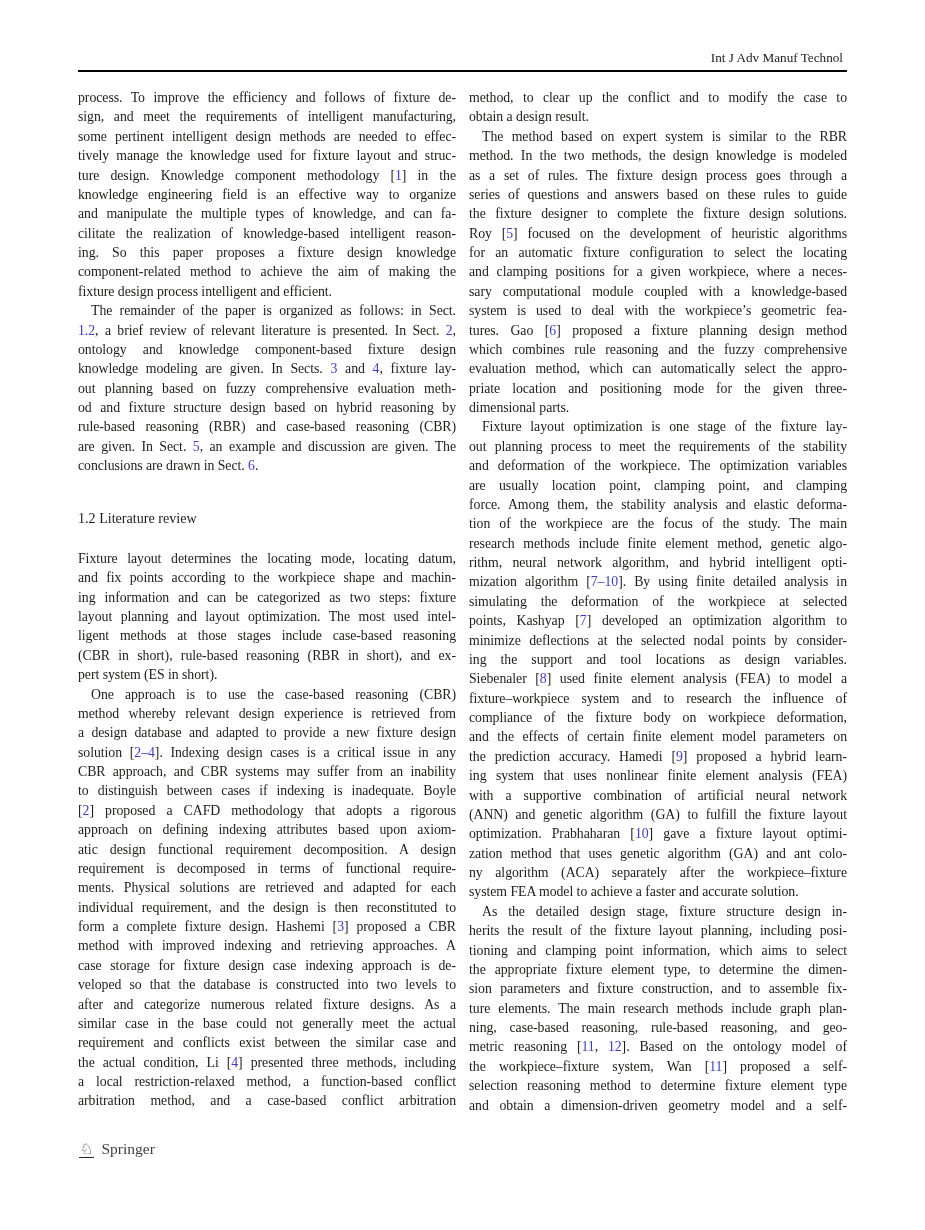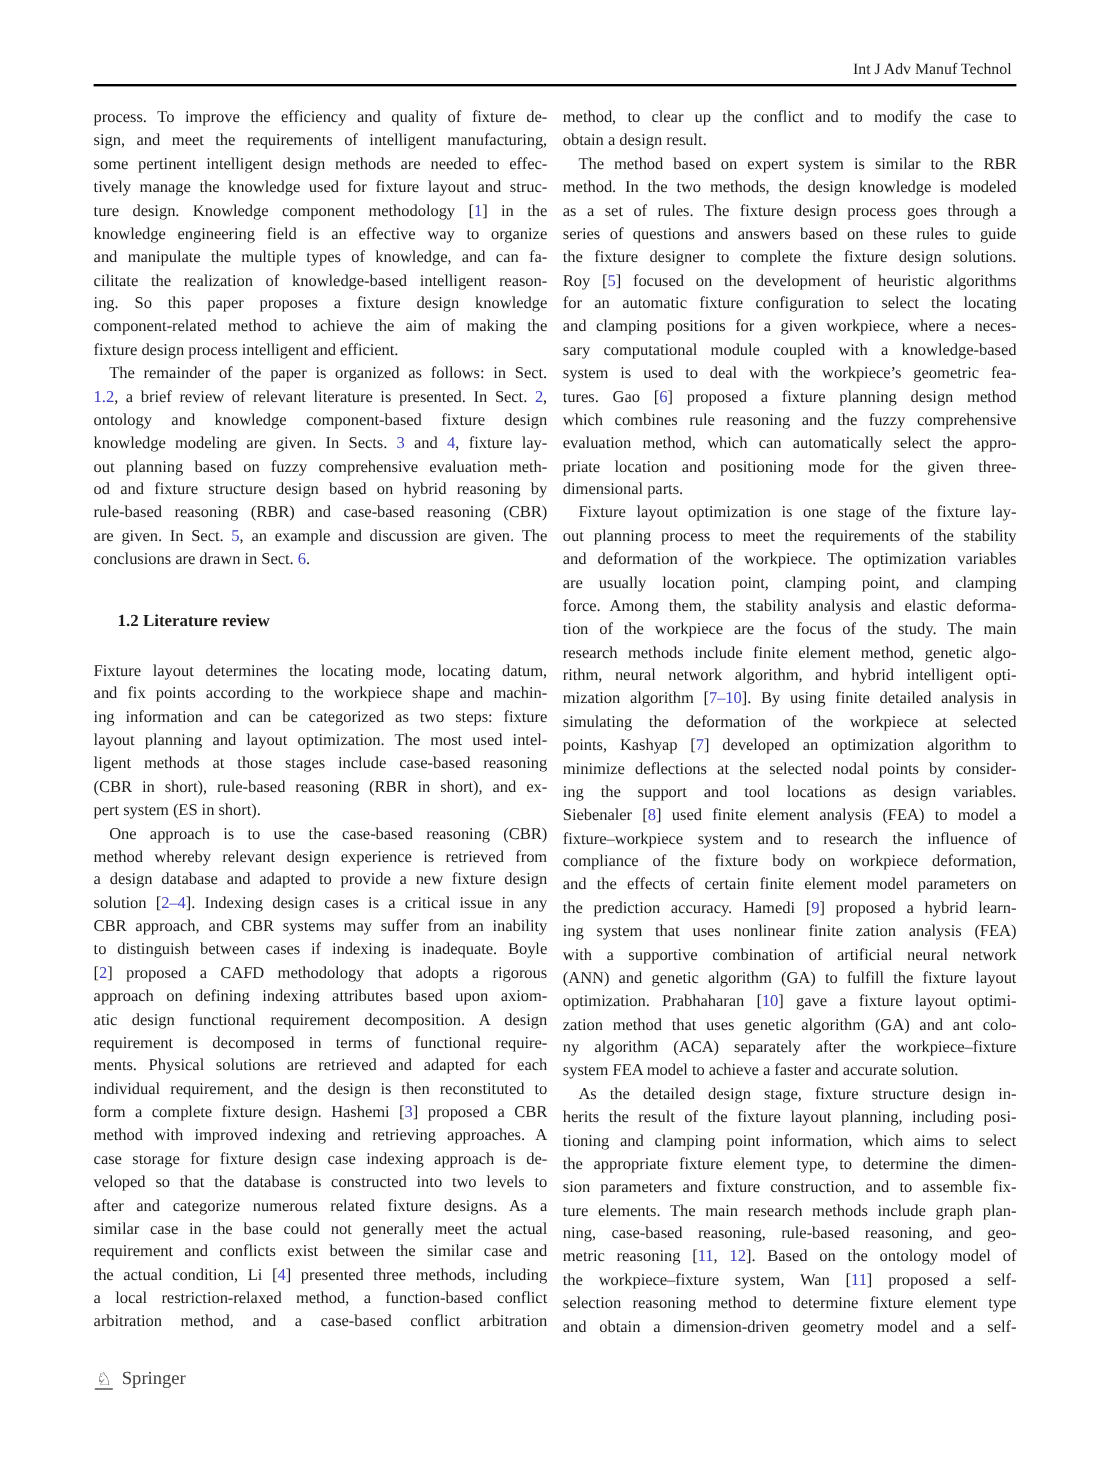--- a/index.html
+++ b/index.html
@@ -23,22 +23,22 @@
   .col { width:378px; flex:0 0 378px; }
   .para { margin:0; }
   .line {
     font-size:13.8px; line-height:19.37px;
     text-align:justify; text-align-last:justify;
     letter-spacing:-0.05px;
   }
   .line.last { text-align-last:left; }
   .line.indent { text-indent:13px; }
   .heading {
-    font-weight:bold; font-size:14.1px; line-height:19.4px;
-    margin-top:33px; margin-bottom:21px;margin-left:20px;
+    font-weight:normal; font-size:14.1px; line-height:19.4px;
+    margin-top:33px; margin-bottom:21px;
   }
   .ref-link { color:var(--link-color,#3d3dc0); cursor:pointer; }
   .footer {
     position:absolute; left:79px; top:1140px;
     display:flex; align-items:flex-end; gap:7px;
   }
   .logo-knight {
     font-family:"DejaVu Sans",sans-serif; font-size:15px; line-height:15px;
     border-bottom:1.6px solid #2a2a2a; padding:0 1px 0.5px 1px; color:#2a2a2a;
   }
@@ -46,21 +46,21 @@
 </style>
 </head>
 <body>
 
 <div class="running-head">Int J Adv Manuf Technol</div>
 <div class="head-rule"></div>
 
 <div class="columns">
   <div class="col">
       <div class="para">
-        <div class="line"><span>process. To improve the efficiency and quality of fixture de-</span></div>
+        <div class="line"><span>process. To improve the efficiency and follows of fixture de-</span></div>
         <div class="line"><span>sign, and meet the requirements of intelligent manufacturing,</span></div>
         <div class="line"><span>some pertinent intelligent design methods are needed to effec-</span></div>
         <div class="line"><span>tively manage the knowledge used for fixture layout and struc-</span></div>
         <div class="line"><span>ture design. Knowledge component methodology [</span><span class="ref-link">1</span><span>] in the</span></div>
         <div class="line"><span>knowledge engineering field is an effective way to organize</span></div>
         <div class="line"><span>and manipulate the multiple types of knowledge, and can fa-</span></div>
         <div class="line"><span>cilitate the realization of knowledge-based intelligent reason-</span></div>
         <div class="line"><span>ing. So this paper proposes a fixture design knowledge</span></div>
         <div class="line"><span>component-related method to achieve the aim of making the</span></div>
         <div class="line last"><span>fixture design process intelligent and efficient.</span></div>
@@ -145,21 +145,21 @@
         <div class="line"><span>mization algorithm [</span><span class="ref-link">7–10</span><span>]. By using finite detailed analysis in</span></div>
         <div class="line"><span>simulating the deformation of the workpiece at selected</span></div>
         <div class="line"><span>points, Kashyap [</span><span class="ref-link">7</span><span>] developed an optimization algorithm to</span></div>
         <div class="line"><span>minimize deflections at the selected nodal points by consider-</span></div>
         <div class="line"><span>ing the support and tool locations as design variables.</span></div>
         <div class="line"><span>Siebenaler [</span><span class="ref-link">8</span><span>] used finite element analysis (FEA) to model a</span></div>
         <div class="line"><span>fixture–workpiece system and to research the influence of</span></div>
         <div class="line"><span>compliance of the fixture body on workpiece deformation,</span></div>
         <div class="line"><span>and the effects of certain finite element model parameters on</span></div>
         <div class="line"><span>the prediction accuracy. Hamedi [</span><span class="ref-link">9</span><span>] proposed a hybrid learn-</span></div>
-        <div class="line"><span>ing system that uses nonlinear finite zation analysis (FEA)</span></div>
+        <div class="line"><span>ing system that uses nonlinear finite element analysis (FEA)</span></div>
         <div class="line"><span>with a supportive combination of artificial neural network</span></div>
         <div class="line"><span>(ANN) and genetic algorithm (GA) to fulfill the fixture layout</span></div>
         <div class="line"><span>optimization. Prabhaharan [</span><span class="ref-link">10</span><span>] gave a fixture layout optimi-</span></div>
         <div class="line"><span>zation method that uses genetic algorithm (GA) and ant colo-</span></div>
         <div class="line"><span>ny algorithm (ACA) separately after the workpiece–fixture</span></div>
         <div class="line last"><span>system FEA model to achieve a faster and accurate solution.</span></div>
       </div>
       <div class="para">
         <div class="line indent"><span>As the detailed design stage, fixture structure design in-</span></div>
         <div class="line"><span>herits the result of the fixture layout planning, including posi-</span></div>

